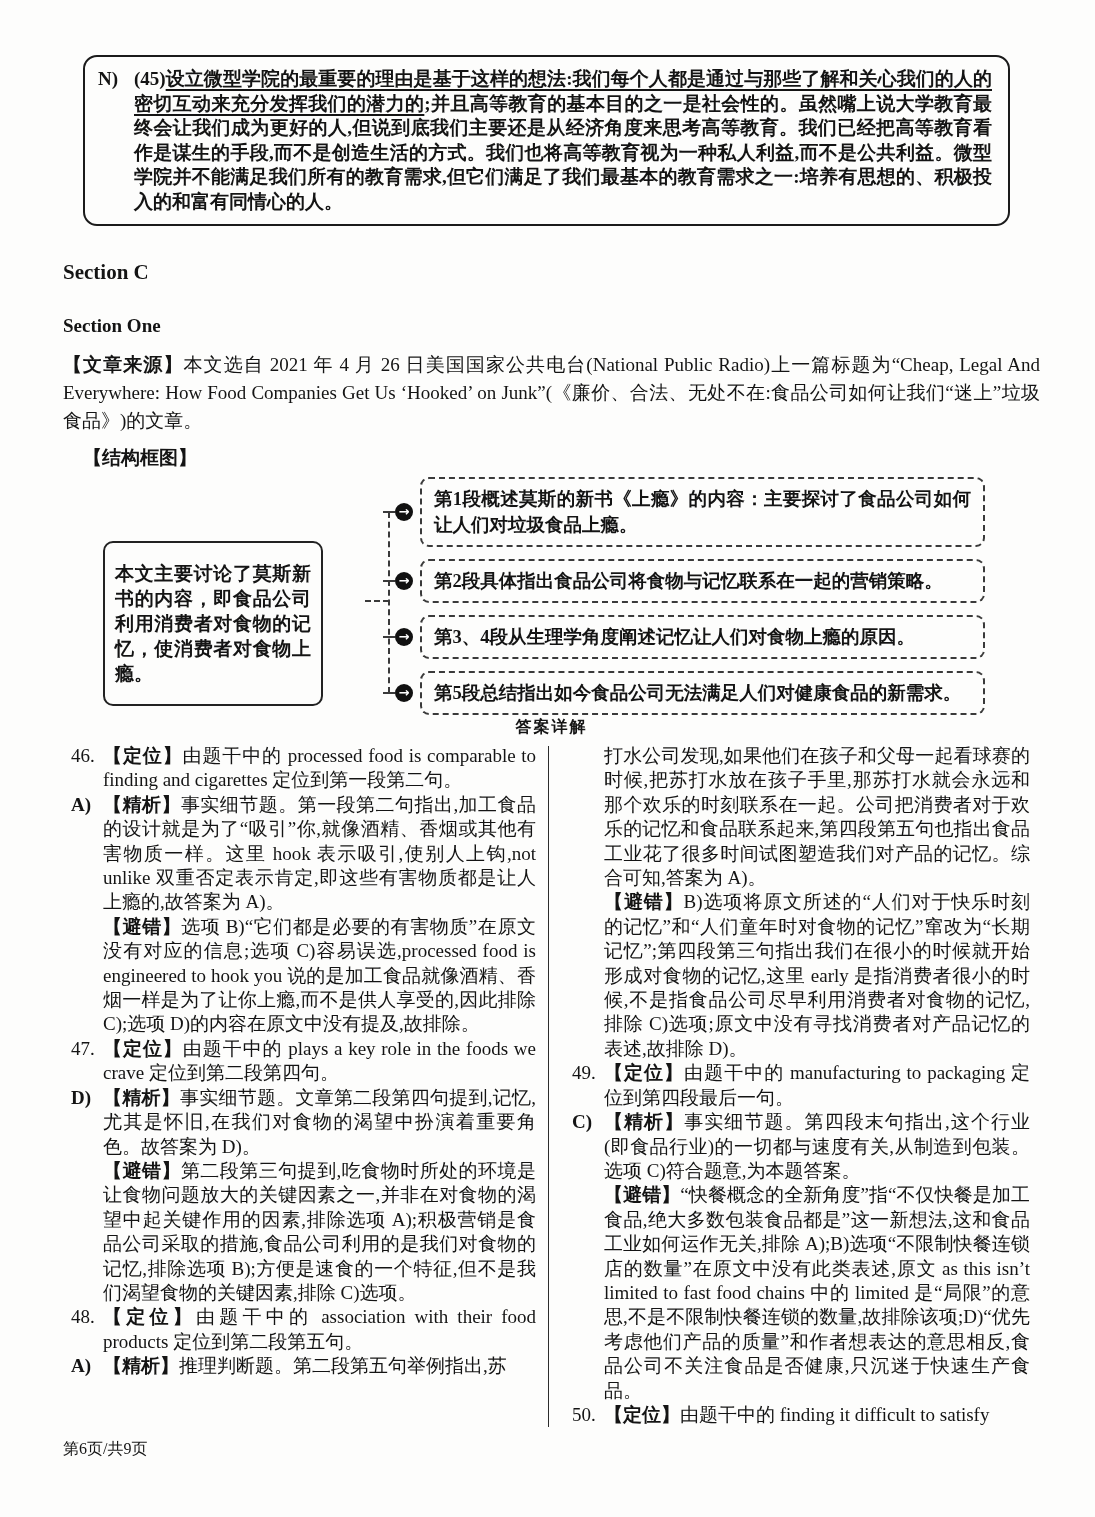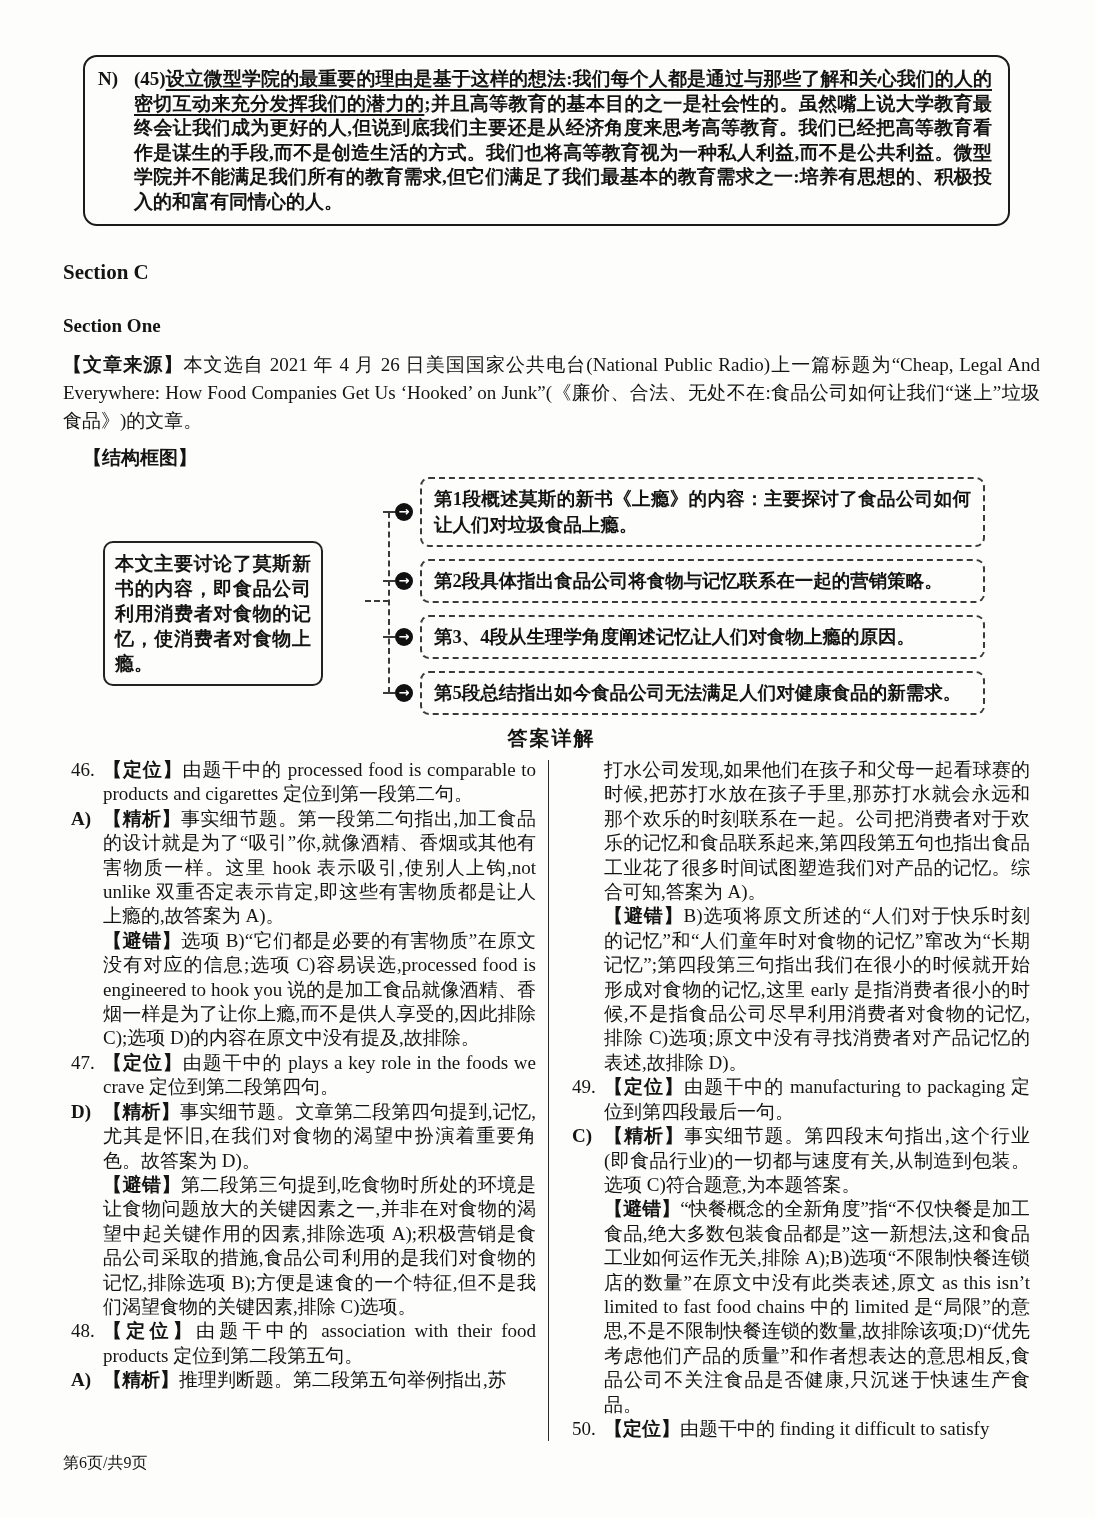--- a/index.html
+++ b/index.html
@@ -35,21 +35,21 @@
   .passage-title { margin-top: 30px; font-size: 19px; font-weight: 700; }
   .source-para { margin-top: 14px; font-size: 19px; line-height: 28px; text-align: justify; }
   .b { font-weight: 700; }
   .structure-label { margin-top: 10px; font-size: 19px; font-weight: 700; margin-left: 20px; }
 
   
   .diagram { position: relative; margin-top: 6px; height: 240px; }
   .main-box {
     position: absolute; left: 40px; top: 64px; width: 220px;
     border: 2px solid #222; border-radius: 10px;
-    padding: 8px 10px; font-size: 19px; line-height: 25px;
+    padding: 18px 10px; font-size: 19px; line-height: 25px;
     font-weight: 600; text-align: justify;
   }
   .branch {
     position: absolute; left: 357px; width: 565px;
     border: 2px dashed #3a3a3a; border-radius: 9px;
     padding: 7px 12px; font-size: 18.5px; line-height: 26px;
     font-weight: 600; text-align: justify;
   }
   .branch.b1 { top: 0; }
   .branch.b2 { top: 82px; }
@@ -64,21 +64,21 @@
   .arrow-ic.a1 { top: 26px; }
   .arrow-ic.a2 { top: 95px; }
   .arrow-ic.a3 { top: 151px; }
   .arrow-ic.a4 { top: 207px; }
   .trunk { position: absolute; left: 325px; top: 35px; height: 181px; border-left: 2px dashed #3a3a3a; }
   .stub-main { position: absolute; left: 302px; top: 123px; width: 24px; border-top: 2px dashed #3a3a3a; }
   .stub { position: absolute; left: 320px; width: 12px; border-top: 2px dashed #3a3a3a; }
   .stub.s1 { top: 34px; } .stub.s2 { top: 103px; } .stub.s3 { top: 159px; } .stub.s4 { top: 215px; }
 
   
-  .answers-heading { margin-top: 8px; text-align: center; font-size: 20px; font-weight: 700; letter-spacing: 2px; }
+  .answers-heading { text-align: center; font-size: 16px; font-weight: 700; letter-spacing: 2px; }
   .columns { display: flex; margin-top: 6px; }
   .col { font-size: 19px; line-height: 24.4px; text-align: justify; }
   .col-left  { width: 479px; padding-right: 6px; }
   .divider { width: 1px; background: #2c2c2c; margin: 2px 7px 0 6px; }
   .col-right { width: 474px; padding-left: 8px; }
   .ans-item { position: relative; padding-left: 40px; }
   .ans-item .marker { position: absolute; left: 8px; top: 0; }
   .marker.num { font-weight: 400; }
   .marker.letter { font-weight: 700; }
   .lbl { font-weight: 700; }
@@ -125,21 +125,21 @@
     <div class="branch b3">第3、4段从生理学角度阐述记忆让人们对食物上瘾的原因。</div>
     <div class="branch b4">第5段总结指出如今食品公司无法满足人们对健康食品的新需求。</div>
   </div>
 
   <div class="answers-heading">答案详解</div>
 
   <div class="columns">
 
     <div class="col col-left">
       <div class="ans-item">
-        <span class="marker num">46.</span><span class="lbl">【定位】</span><span>由题干中的 processed food is comparable to products and cigarettes 定位到第一段第二句。</span>
+        <span class="marker num">46.</span><span class="lbl">【定位】</span><span>由题干中的 processed food is comparable to finding and cigarettes 定位到第一段第二句。</span>
       </div>
       <div class="ans-item">
         <span class="marker letter">A)</span><span class="lbl">【精析】</span><span>事实细节题。第一段第二句指出,加工食品的设计就是为了“吸引”你,就像酒精、香烟或其他有害物质一样。这里 hook 表示吸引,使别人上钩,not unlike 双重否定表示肯定,即这些有害物质都是让人上瘾的,故答案为 A)。</span>
       </div>
       <div class="ans-item">
         <span class="lbl">【避错】</span><span>选项 B)“它们都是必要的有害物质”在原文没有对应的信息;选项 C)容易误选,processed food is engineered to hook you 说的是加工食品就像酒精、香烟一样是为了让你上瘾,而不是供人享受的,因此排除 C);选项 D)的内容在原文中没有提及,故排除。</span>
       </div>
       <div class="ans-item">
         <span class="marker num">47.</span><span class="lbl">【定位】</span><span>由题干中的 plays a key role in the foods we crave 定位到第二段第四句。</span>
       </div>

